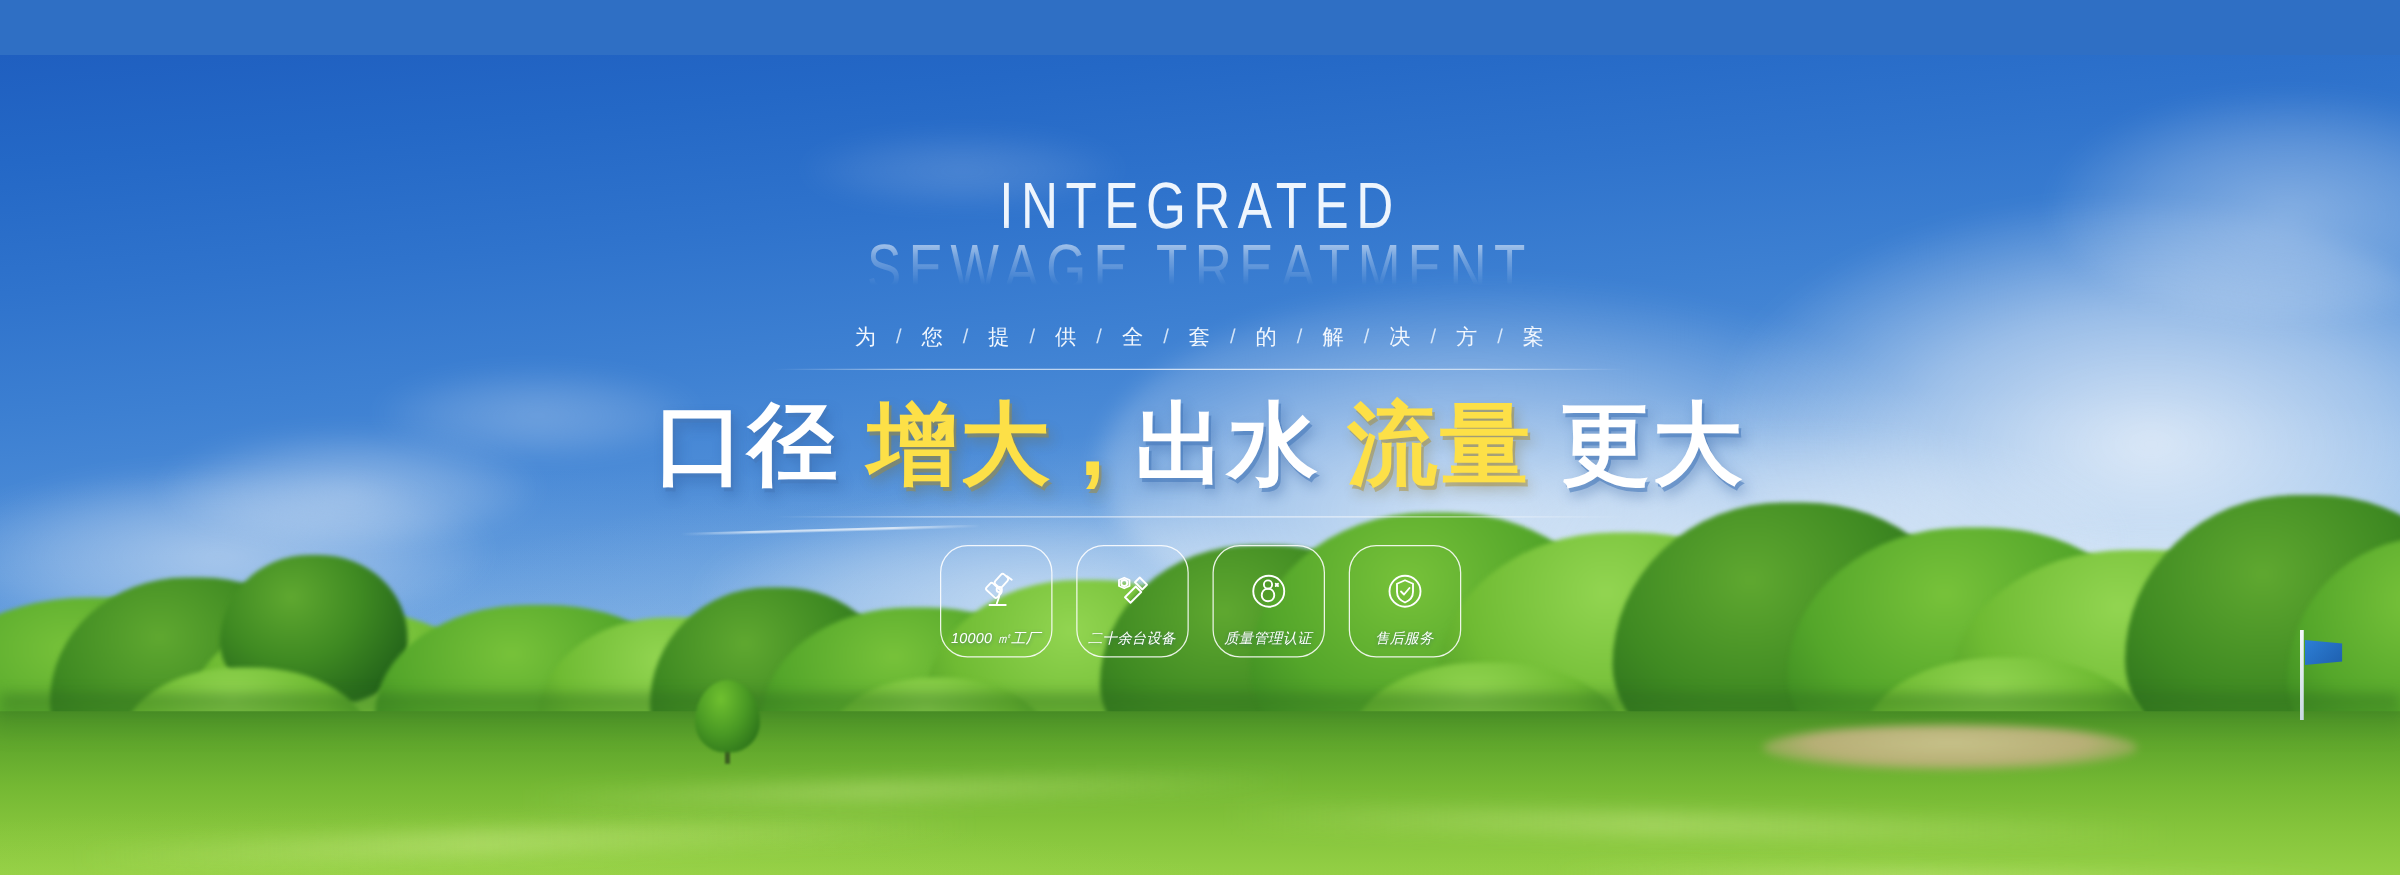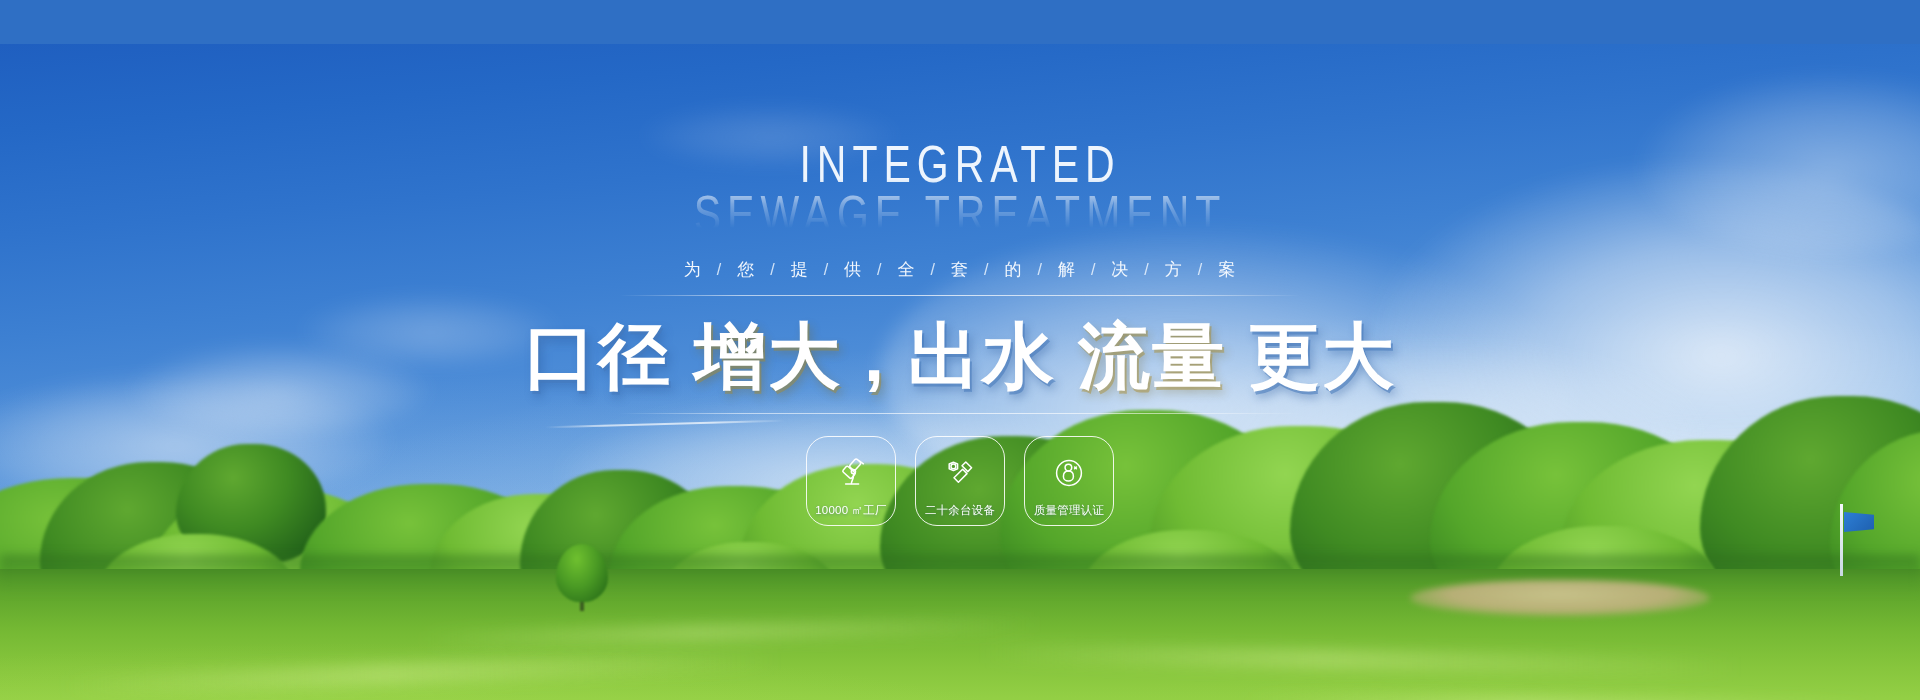--- a/index.html
+++ b/index.html
@@ -198,37 +198,38 @@
     white-space:nowrap;
     line-height:1.12;
   }
   .hl-w {
     color:#ffffff;
     text-shadow:
       2px 3px 0 rgba(70,120,185,.55),
       4px 6px 10px rgba(40,85,150,.40);
   }
   .hl-y {
-    color:#ffffff;
+    color:#fde047;
     text-shadow:
       2px 3px 0 rgba(170,140,40,.45),
       4px 6px 10px rgba(120,100,30,.32);
   }
 
   .rule2 {
     margin-top:16px;
     width:682px; height:1px;
     background:linear-gradient(90deg, rgba(255,255,255,0) 0%, rgba(255,255,255,.55) 18%, rgba(255,255,255,.68) 50%, rgba(255,255,255,.55) 82%, rgba(255,255,255,0) 100%);
   }
 
   
   .badges {
     margin-top:22px;
     display:flex; align-items:flex-start; justify-content:flex-start;
     gap:19px;
+    font-style:italic;
   }
   .badge {
     width:90px; height:90px;
     border:1.6px solid rgba(255,255,255,.88);
     border-radius:22px;
     display:flex; flex-direction:column;
     align-items:center; justify-content:flex-end;
     padding-bottom:7px;
     position:relative;
   }
@@ -380,16 +381,26 @@
             <circle cx="17" cy="17" r="12.4"></circle>
             <circle cx="16.4" cy="11.6" r="3.3"></circle>
             <path d="M16.4 15.0 C13.0 15.0 11.4 17.6 11.4 20.4 C11.4 23.0 13.6 25.0 16.4 25.0 C19.2 25.0 21.4 23.0 21.4 20.4 C21.4 17.6 19.8 15.0 16.4 15.0 Z"></path>
             <path d="M22.6 11.0 L24.4 12.8"></path>
             <path d="M24.4 11.0 L22.6 12.8"></path>
           </svg>
         </span>
         <span class="badge-label">质量管理认证</span>
       </div>
 
+      <div class="badge">
+        <span class="badge-ico">
+          <svg width="34" height="34" viewBox="0 0 34 34" fill="none" stroke="#ffffff" stroke-width="1.5" stroke-linecap="round" stroke-linejoin="round">
+            <circle cx="17" cy="17" r="12.4"></circle>
+            <path d="M17 8.2 L23.4 11.0 V17.4 C23.4 21.8 20.4 24.6 17 26.0 C13.6 24.6 10.6 21.8 10.6 17.4 V11.0 Z"></path>
+            <path d="M13.8 17.2 L16.2 19.6 L20.6 14.4"></path>
+          </svg>
+        </span>
+        <span class="badge-label">售后服务</span>
+      </div>
 
     </div>
   </div>
 </div>
 
 </body></html>

